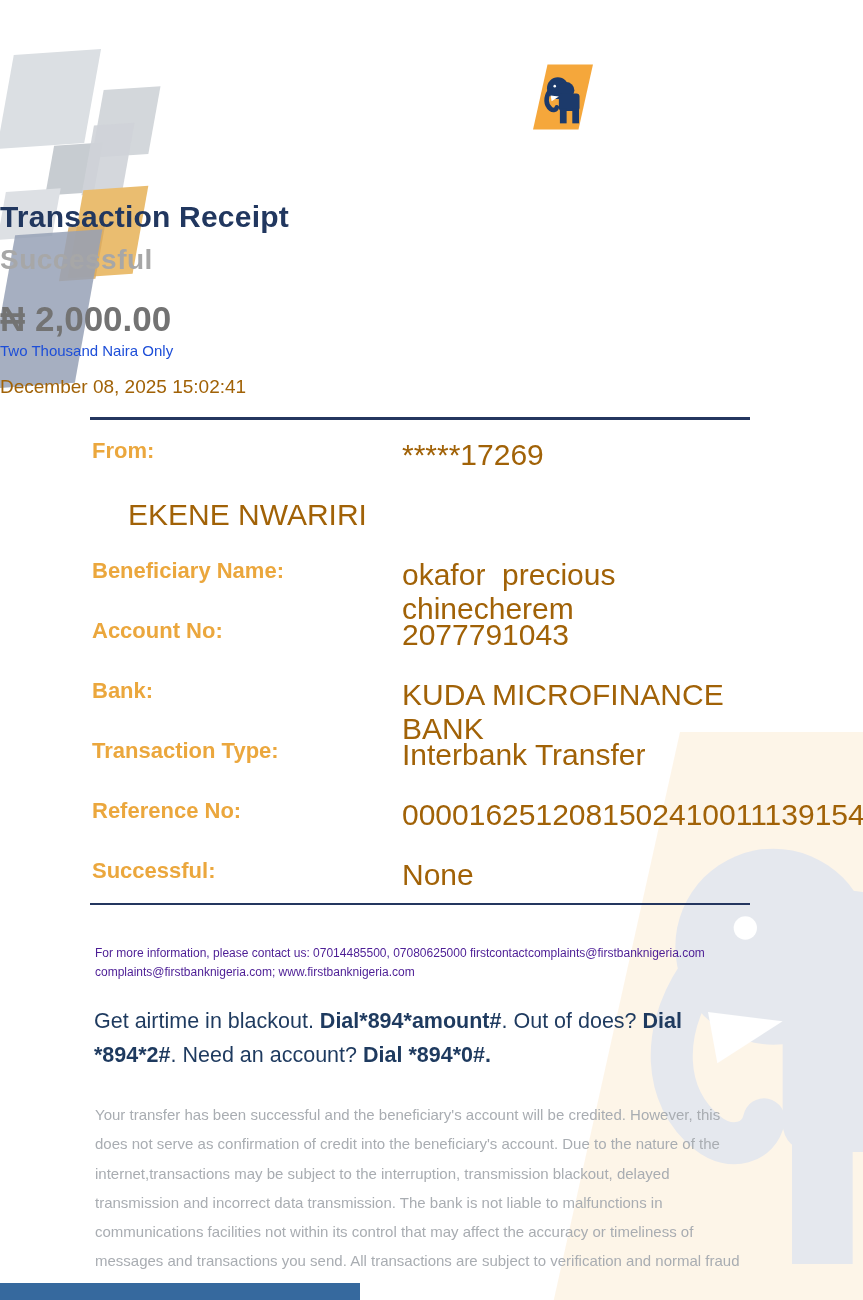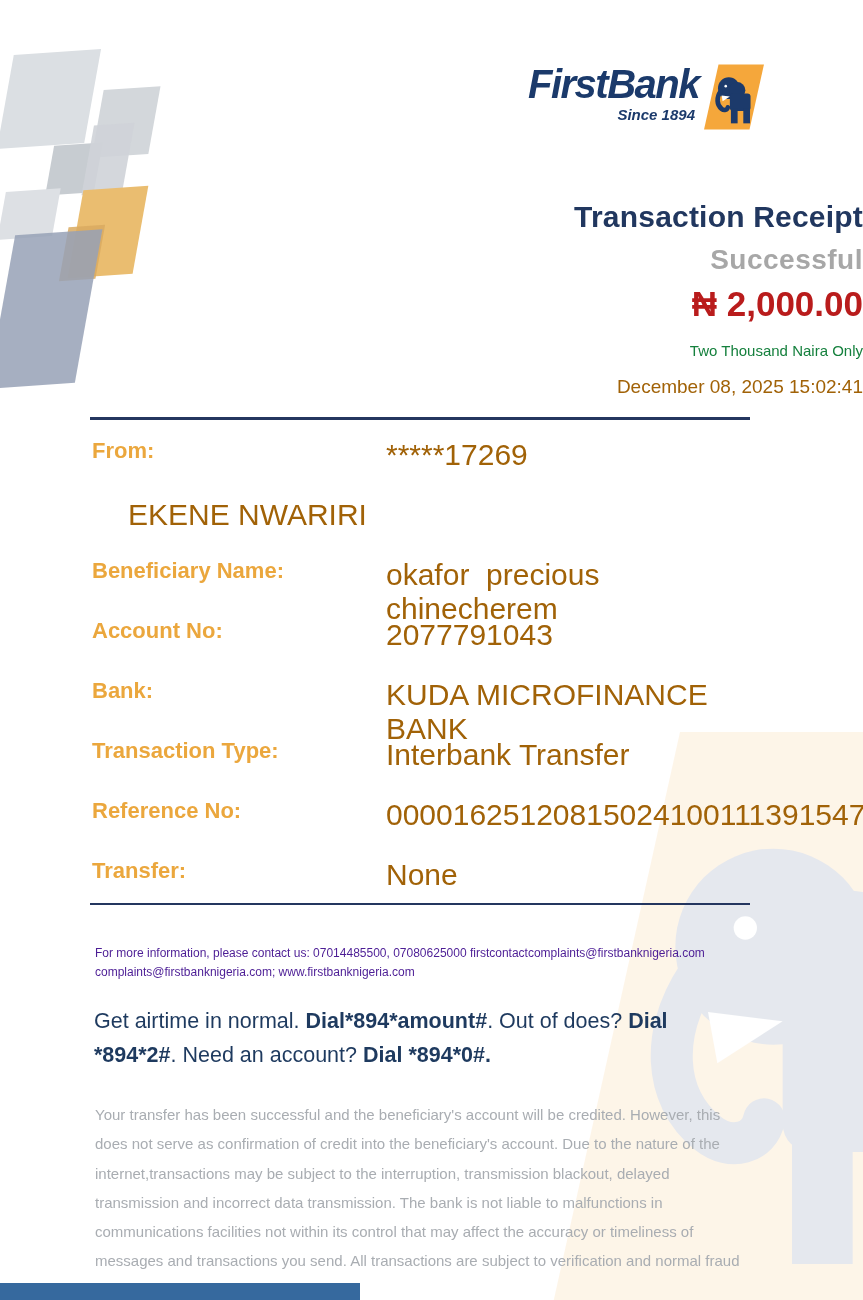--- a/index.html
+++ b/index.html
@@ -21,34 +21,34 @@
   .shp-h { left:2px;  top:232px; width:86px; height:154px; background:#97a1b6; opacity:.85; }
 
   
   .logo { position:absolute; left:528px; top:64px; display:flex; align-items:flex-start; }
   .logo-text { text-align:right; color:#1b3a6b; }
   .brand-name { font-style:italic; font-weight:bold; font-size:40px; letter-spacing:-1.5px; line-height:1; }
   .brand-tagline { font-style:italic; font-weight:bold; font-size:15px; margin-top:2px; margin-right:4px; }
   .logo-mark { margin-left:4px; margin-top:-2px; }
 
   
-  .center { position:absolute; left:0; right:0; text-align:right;padding-left:15px; }
+  .center { position:absolute; left:0; right:0; text-align:left; }
   .title   { top:200px; font-size:30px; font-weight:bold; color:#21375f; letter-spacing:.2px; }
   .status  { top:244px; font-size:28px; font-weight:bold; color:#a7a7a7; letter-spacing:.5px; }
-  .amount  { top:284px; font-size:35px; font-weight:bold; color:#b91c1c; }
-  .words   { top:342px; font-size:15px; color:#15803d; }
+  .amount  { top:299px; font-size:35px; font-weight:bold; color:#737373; }
+  .words   { top:342px; font-size:15px; color:#1d4ed8; }
   .date    { top:376px; font-size:19px; color:#a16207; }
 
   .rule { position:absolute; left:90px; width:660px; background:#24365f; }
   .rule-top    { top:417px; height:3px; }
   .rule-bottom { top:903px; height:2px; }
 
   
   .fields { position:absolute; left:92px; top:438px; width:680px; }
-  .row { display:flex; height:60px; align-items:flex-start; }
+  .row { display:flex; height:60px; align-items:flex-start;gap:16px; }
   .row .lbl { flex:0 0 258px; font-size:22px; font-weight:bold; color:#eba73d; }
   .row .val { flex:1; font-size:30px; color:#a16207; white-space:pre-wrap;margin-left:36px; }
 
   
   .contact { position:absolute; left:95px; top:944px; width:665px;
              font-size:12px; line-height:1.55; color:#4c1d95; }
   .promo { position:absolute; left:94px; top:1004px; width:655px;
            font-size:21.5px; line-height:1.6; color:#1e3a5f; }
   .promo .b { font-weight:bold; }
   .disclaimer { position:absolute; left:95px; top:1100px; width:660px;
@@ -86,24 +86,20 @@
   <div class="shp shp-a"></div>
   <div class="shp shp-b"></div>
   <div class="shp shp-c"></div>
   <div class="shp shp-d"></div>
   <div class="shp shp-e"></div>
   <div class="shp shp-f"></div>
   <div class="shp shp-g"></div>
   <div class="shp shp-h"></div>
 
   <div class="logo">
-    <div class="logo-text">
-      <div class="brand-name">FirstBank</div>
-      <div class="brand-tagline">Since 1894</div>
-    </div>
     <svg class="logo-mark" width="62" height="70" viewBox="0 0 120 130">
       <use href="#fb-mark"></use>
     </svg>
   </div>
 
   <div class="center title">Transaction Receipt</div>
   <div class="center status">Successful</div>
   <div class="center amount">₦ 2,000.00</div>
   <div class="center words">Two Thousand Naira Only</div>
   <div class="center date">December 08, 2025 15:02:41</div>
@@ -132,30 +128,30 @@
     </div>
     <div class="row">
       <div class="lbl">Transaction Type:</div>
       <div class="val">Interbank Transfer</div>
     </div>
     <div class="row">
       <div class="lbl">Reference No:</div>
       <div class="val">000016251208150241001113915470</div>
     </div>
     <div class="row">
-      <div class="lbl">Transfer:</div>
+      <div class="lbl">Successful:</div>
       <div class="val">None</div>
     </div>
   </div>
 
   <div class="rule rule-bottom"></div>
 
   <div class="contact">
     <span>For more information, please contact us: 07014485500, 07080625000 firstcontactcomplaints@firstbanknigeria.com</span><br>
     <span>complaints@firstbanknigeria.com; www.firstbanknigeria.com</span>
   </div>
 
-  <div class="promo"><span>Get airtime in normal. </span><span class="b">Dial*894*amount#</span><span>. Out of does? </span><span class="b">Dial *894*2#</span><span>. Need an account? </span><span class="b">Dial *894*0#.</span></div>
+  <div class="promo"><span>Get airtime in blackout. </span><span class="b">Dial*894*amount#</span><span>. Out of does? </span><span class="b">Dial *894*2#</span><span>. Need an account? </span><span class="b">Dial *894*0#.</span></div>
 
   <div class="disclaimer">Your transfer has been successful and the beneficiary's account will be credited. However, this does not serve as confirmation of credit into the beneficiary's account. Due to the nature of the internet,transactions may be subject to the interruption, transmission blackout, delayed transmission and incorrect data transmission. The bank is not liable to malfunctions in communications facilities not within its control that may affect the accuracy or timeliness of messages and transactions you send. All transactions are subject to verification and normal fraud checks.</div>
 
   <div class="bottom-bar"></div>
 </div>
 
 </body></html>

